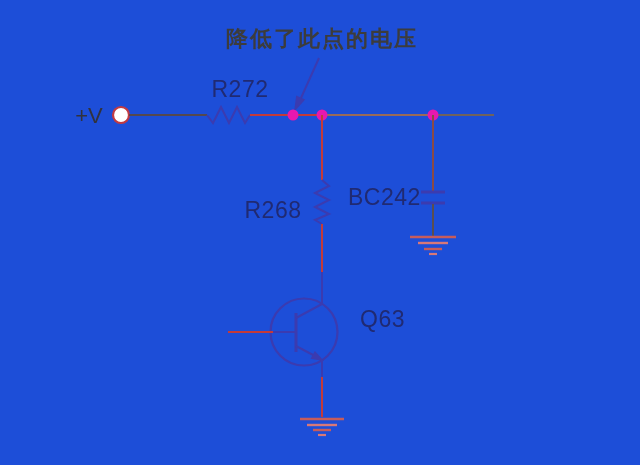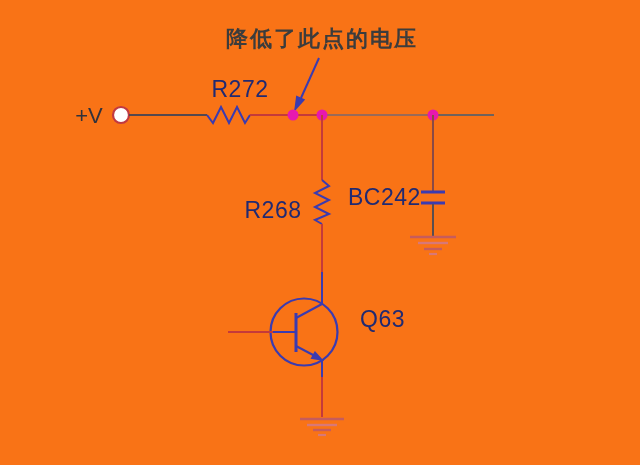--- a/index.html
+++ b/index.html
@@ -8,21 +8,21 @@
     width: 640px;
     height: 465px;
     background: #fcfcfc;
     overflow: hidden;
     font-family: "Liberation Sans", "DejaVu Sans", sans-serif;
   }
   .canvas {
     position: relative;
     width: 640px;
     height: 465px;
-    background: #f97316;
+    background: #1d4ed8;
   }
   svg { display: block; }
   svg text {
     font-family: "Liberation Sans", "DejaVu Sans", sans-serif;
   }
   .label {
     font-size: 23px;
     font-weight: 500;
     letter-spacing: 0.5px;
   }

